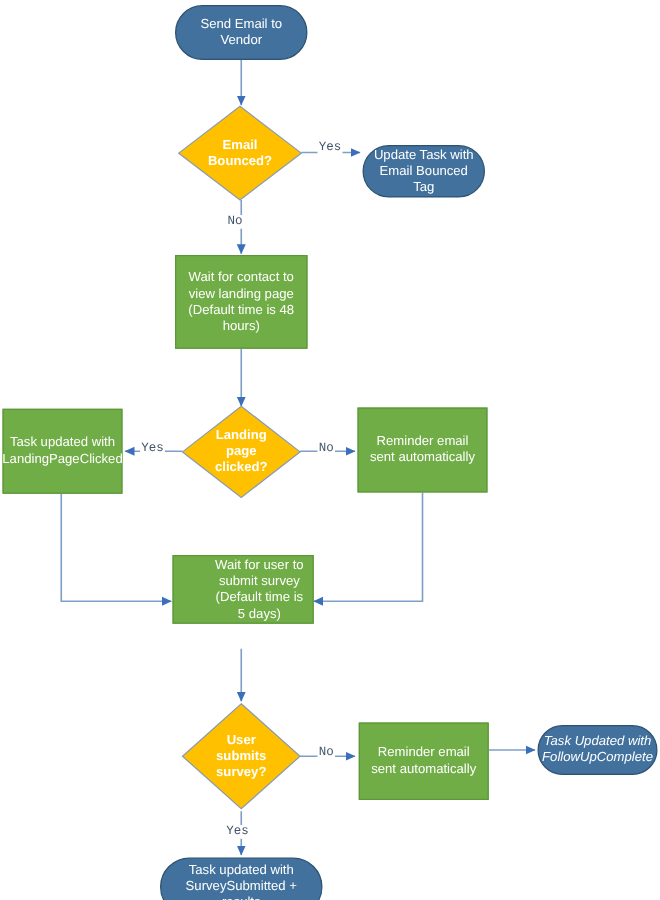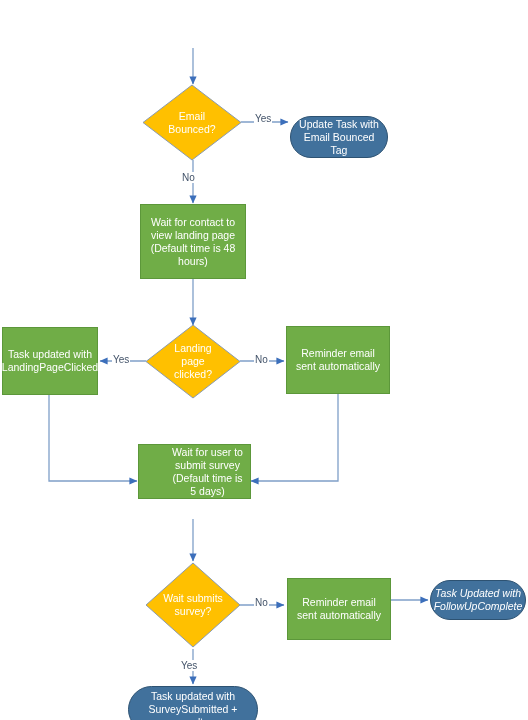--- a/index.html
+++ b/index.html
@@ -55,27 +55,28 @@
     left: 0;
     top: 0;
     width: 100%;
     height: 100%;
     z-index: 0;
   }
   .diamond-label {
     position: relative;
     z-index: 1;
     width: 72%;
+    font-weight: bold;
   }
   .edge-label {
     position: absolute;
     color: #44546a;
     font-size: 10px;
     line-height: 11px;
-    font-family: Liberation Sans, sans-serif;
+    font-family: Liberation Mono, monospace;
     background: #ffffff;
     padding: 0 1px;
     z-index: 3;
     white-space: nowrap;
   }
 </style>
 </head>
 <body>
 
 <div id="canvas">
@@ -107,20 +108,23 @@
       <path d="M193,519 L193,561" marker-end="url(#arrow)"></path>
 
       <path d="M240,605 L284,605" marker-end="url(#arrow)"></path>
 
       <path d="M391,600 L428,600" marker-end="url(#arrow)"></path>
 
       <path d="M193,649 L193,684" marker-end="url(#arrow)"></path>
     </g>
   </svg>
 
+  <div class="node terminal" style="left:140px; top:4px; width:106px; height:44px;">
+    <span>Send Email to Vendor</span>
+  </div>
 
   <div class="node decision" style="left:142px; top:84px; width:100px; height:77px;">
     <svg class="diamond-shape" viewBox="0 0 100 77" preserveAspectRatio="none">
       <polygon points="50,1 99,38.5 50,76 1,38.5" fill="#ffc000" stroke="#8a9bb0" stroke-width="1"></polygon>
     </svg>
     <span class="diamond-label">Email Bounced?</span>
   </div>
 
   <div class="node terminal" style="left:290px; top:116px; width:98px; height:42px;">
     <span>Update Task with Email Bounced Tag</span>
@@ -146,21 +150,21 @@
   </div>
 
   <div class="node process" style="left:138px; top:444px; width:113px; height:55px;padding-left:31px;">
     <span>Wait for user to submit survey (Default time is 5 days)</span>
   </div>
 
   <div class="node decision" style="left:145px; top:562px; width:96px; height:86px;">
     <svg class="diamond-shape" viewBox="0 0 96 86" preserveAspectRatio="none">
       <polygon points="48,1 95,43 48,85 1,43" fill="#ffc000" stroke="#8a9bb0" stroke-width="1"></polygon>
     </svg>
-    <span class="diamond-label">Wait submits survey?</span>
+    <span class="diamond-label">User submits survey?</span>
   </div>
 
   <div class="node process" style="left:287px; top:578px; width:104px; height:62px;">
     <span>Reminder email sent automatically</span>
   </div>
 
   <div class="node terminal" style="left:430px; top:580px; width:96px; height:40px;font-style:italic;">
     <span>Task Updated with FollowUpComplete</span>
   </div>
 

